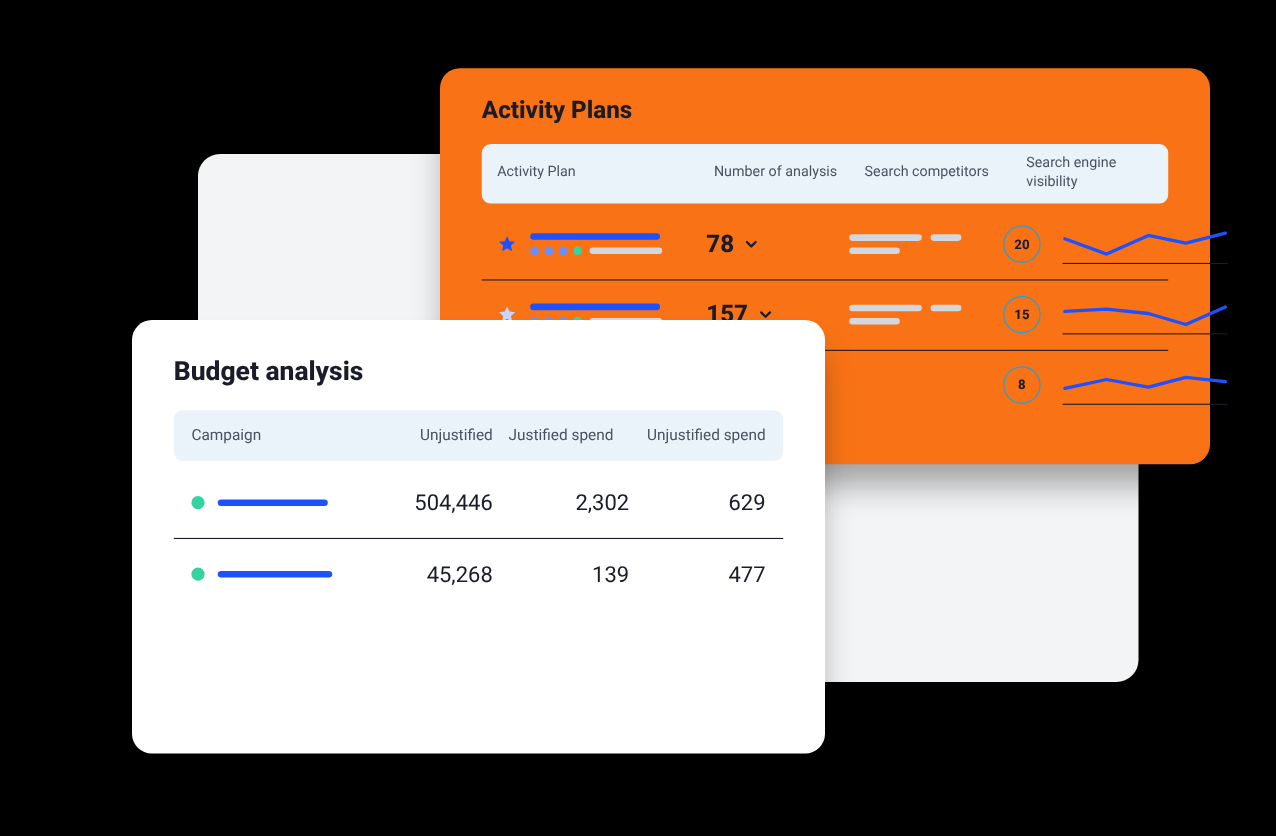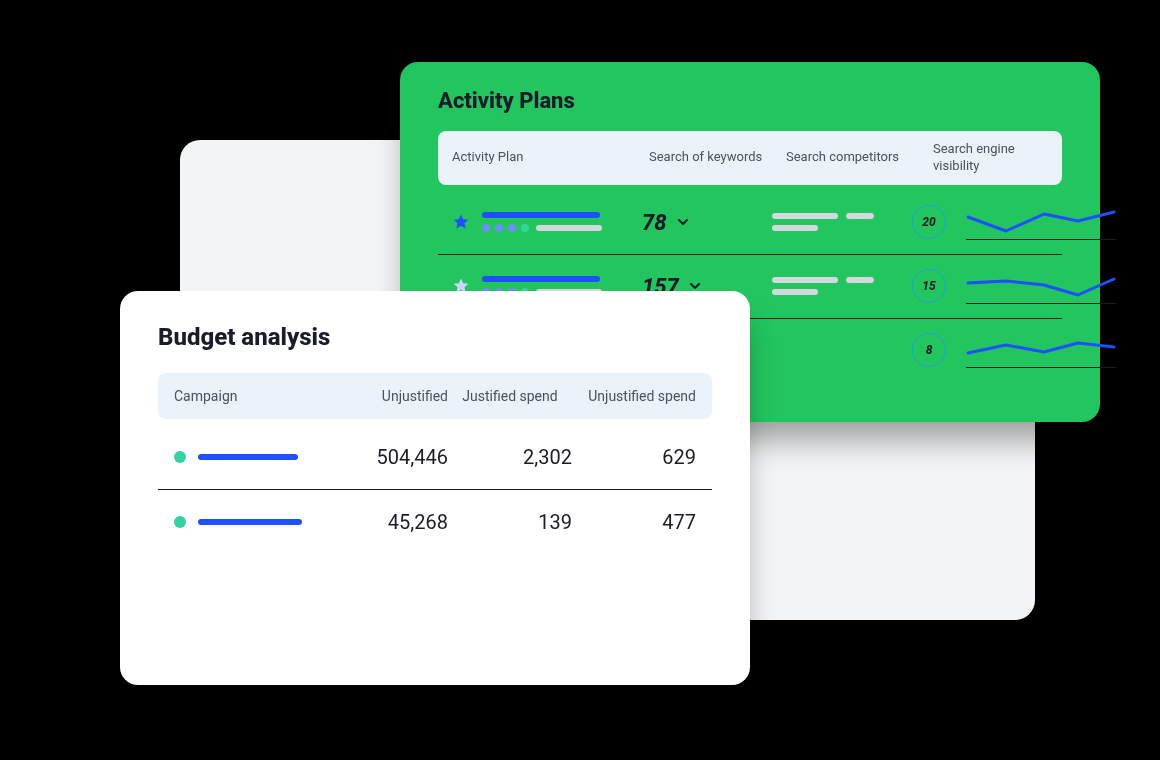--- a/index.html
+++ b/index.html
@@ -21,21 +21,21 @@
     background:#f3f4f5;
     border-radius:20px;
     box-shadow: 0 24px 30px -6px rgba(0,0,0,.35);
   }
 
   
   .activity-card {
     position:absolute;
     left:400px; top:62px;
     width:700px; height:360px;
-    background:#22c55e;
+    background:#f97316;
     border-radius:18px;
     box-shadow: 0 24px 30px -6px rgba(0,0,0,.35);
     padding:26px 38px 20px;
   }
   .card-title {
     font-size:22px; font-weight:800; color:#1a1c29;
     margin:0 0 18px;
   }
   .header-row {
     background:#eaf2fa;
@@ -53,21 +53,20 @@
   .header-cell { line-height:1.3; }
 
   .ap-rows { margin-top:6px; }
   .ap-row {
     display:grid;
     grid-template-columns: 180px 120px 130px 44px 1fr;
     align-items:center;
     column-gap:10px;
     padding:14px 14px 14px;
     border-bottom:1px solid #1a1c29;
-    font-style:italic;
   }
   .ap-row:last-child { border-bottom:none; }
 
   .plan-cell { display:flex; align-items:center; gap:12px; }
   .star { width:18px; height:18px; display:block; }
   .plan-lines { display:flex; flex-direction:column; gap:6px; width:120px; }
   .bar-blue { height:6px; border-radius:4px; background:#1e50ff; width:118px; }
   .dots-row { display:flex; align-items:center; gap:5px; }
   .dot { width:8px; height:8px; border-radius:50%; }
   .dot.blue  { background:#6a8eff; }
@@ -128,21 +127,21 @@
 
 <div class="stage">
 
   <div class="back-card"></div>
 
   <div class="activity-card">
     <h2 class="card-title">Activity Plans</h2>
 
     <div class="header-row">
       <div class="header-cell">Activity Plan</div>
-      <div class="header-cell">Search of keywords</div>
+      <div class="header-cell">Number of analysis</div>
       <div class="header-cell">Search competitors</div>
       <div class="header-cell">Search engine visibility</div>
     </div>
 
     <div class="ap-rows">
 
       <div class="ap-row">
         <div class="plan-cell">
           <svg class="star" viewBox="0 0 24 24">
             <path fill="#1e50ff" d="M12 2l2.9 6.3 6.9.7-5.1 4.7 1.4 6.8L12 17l-6.1 3.5 1.4-6.8L2.2 9l6.9-.7L12 2z"></path>

